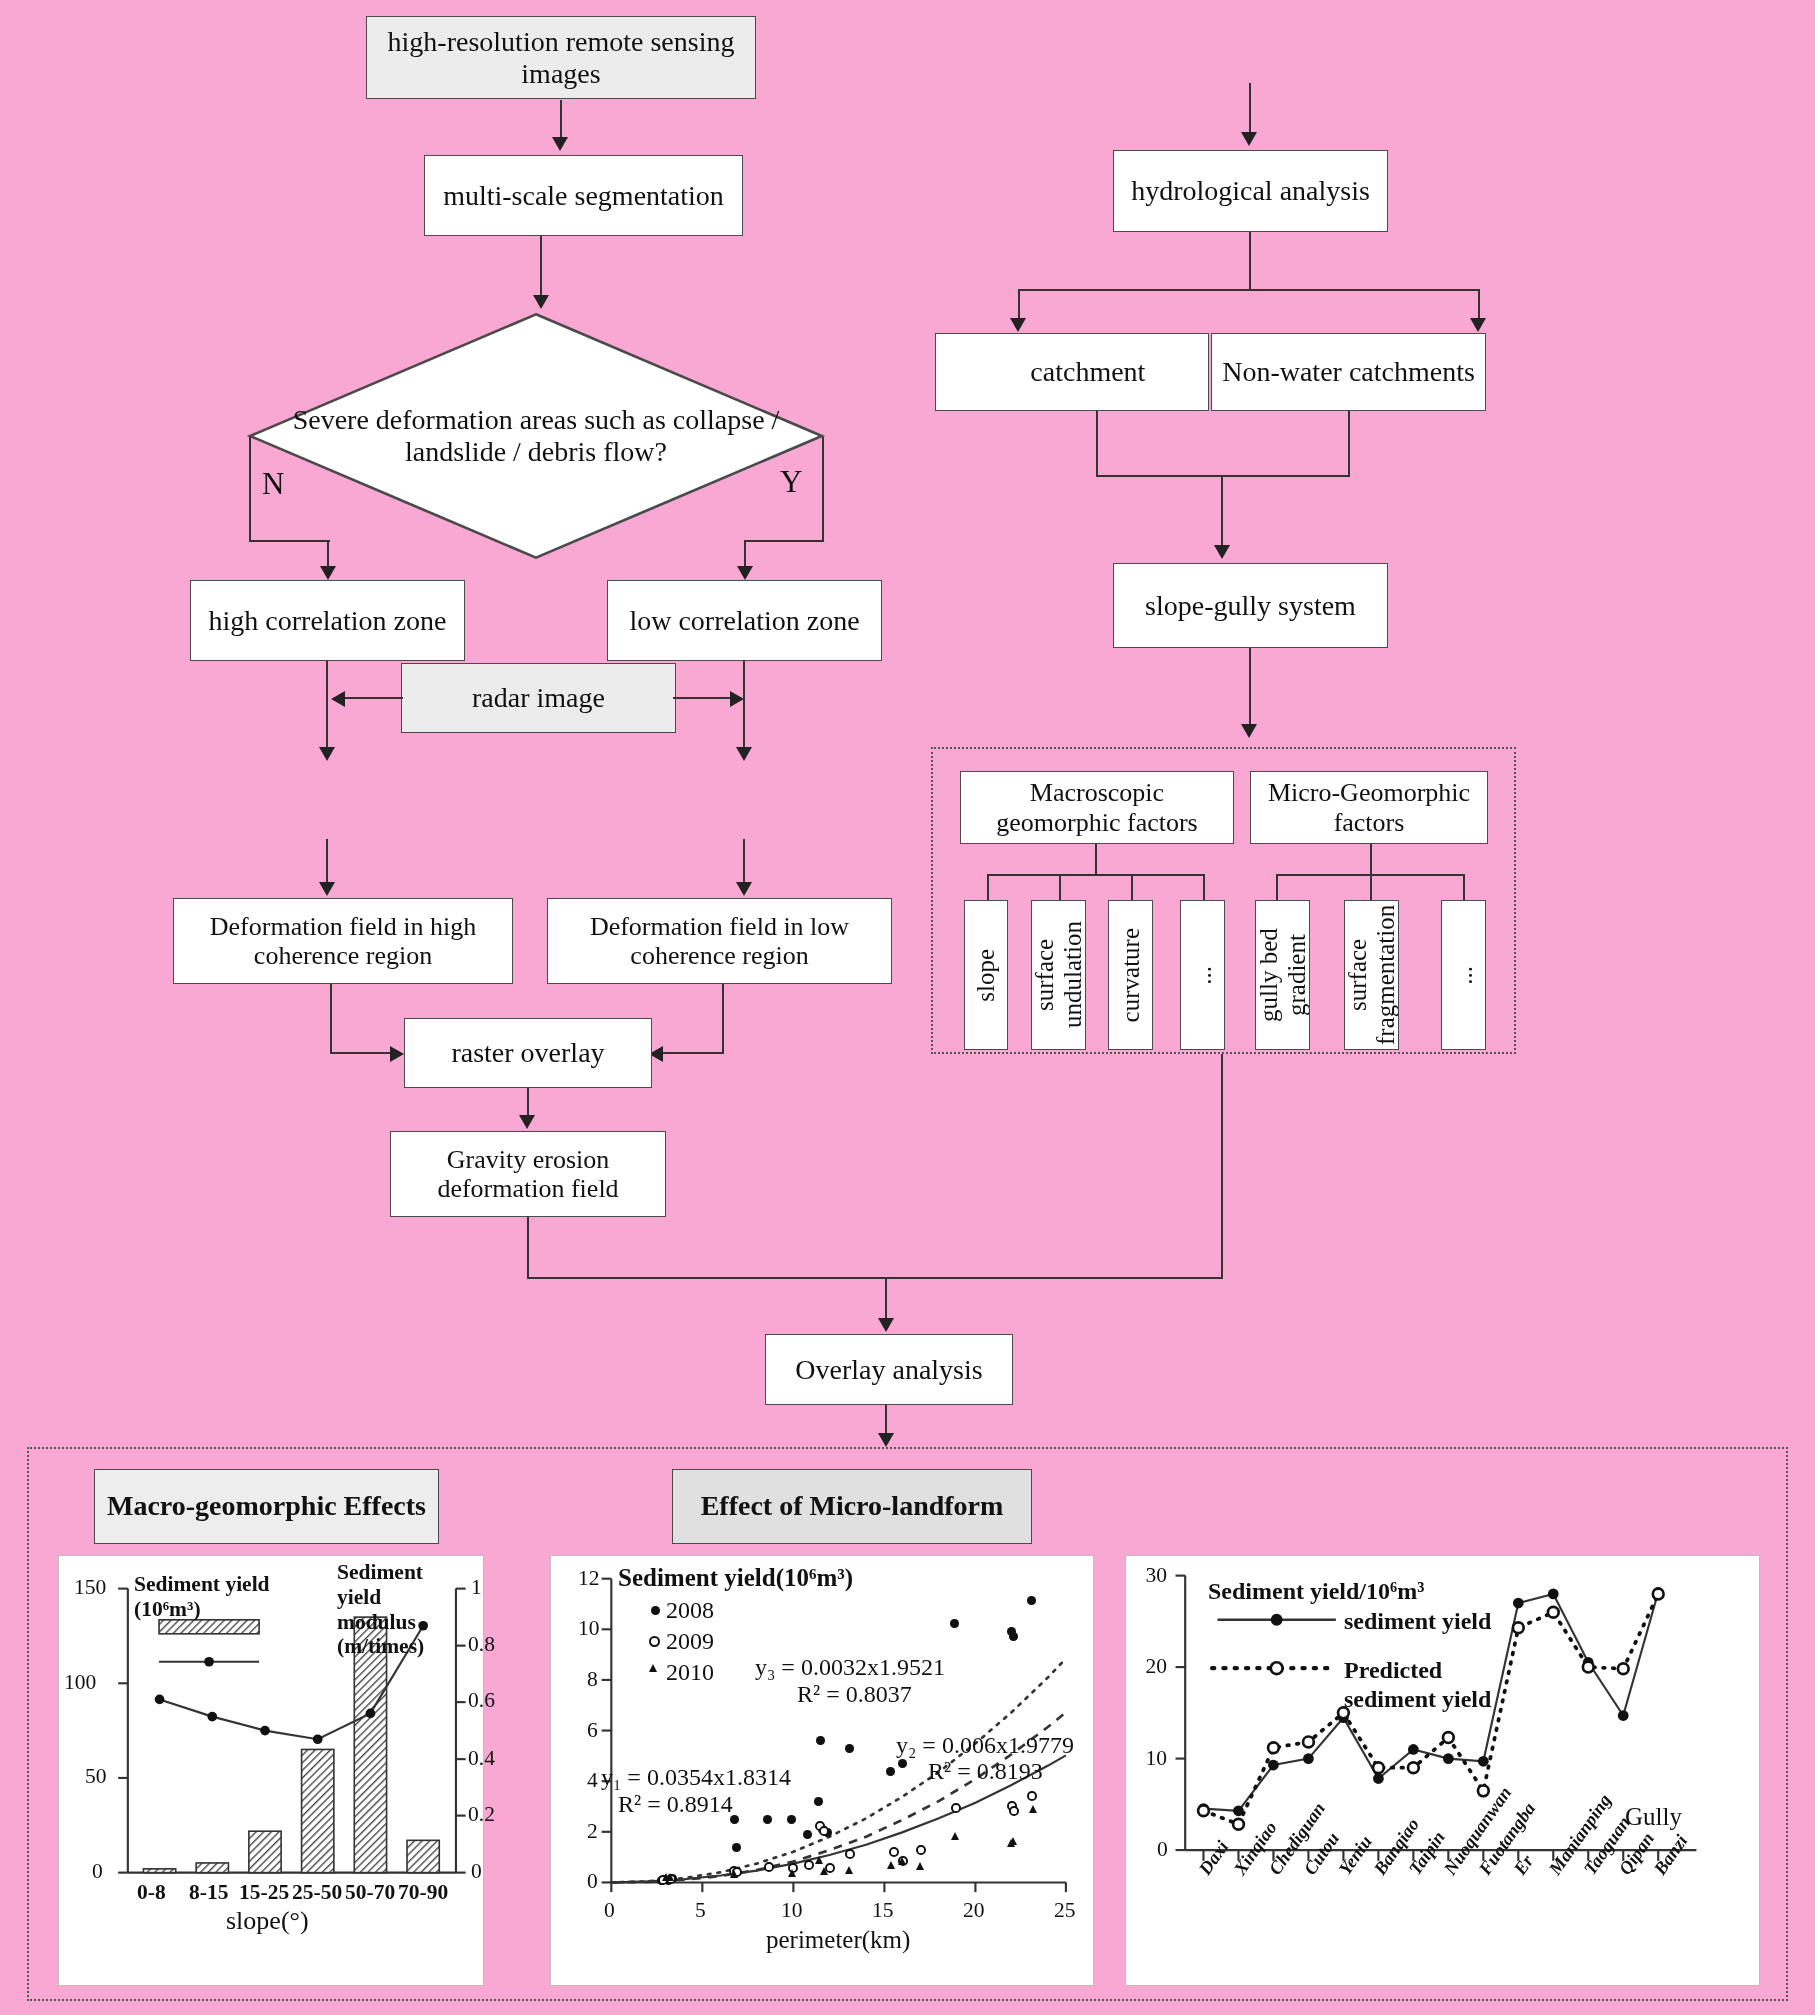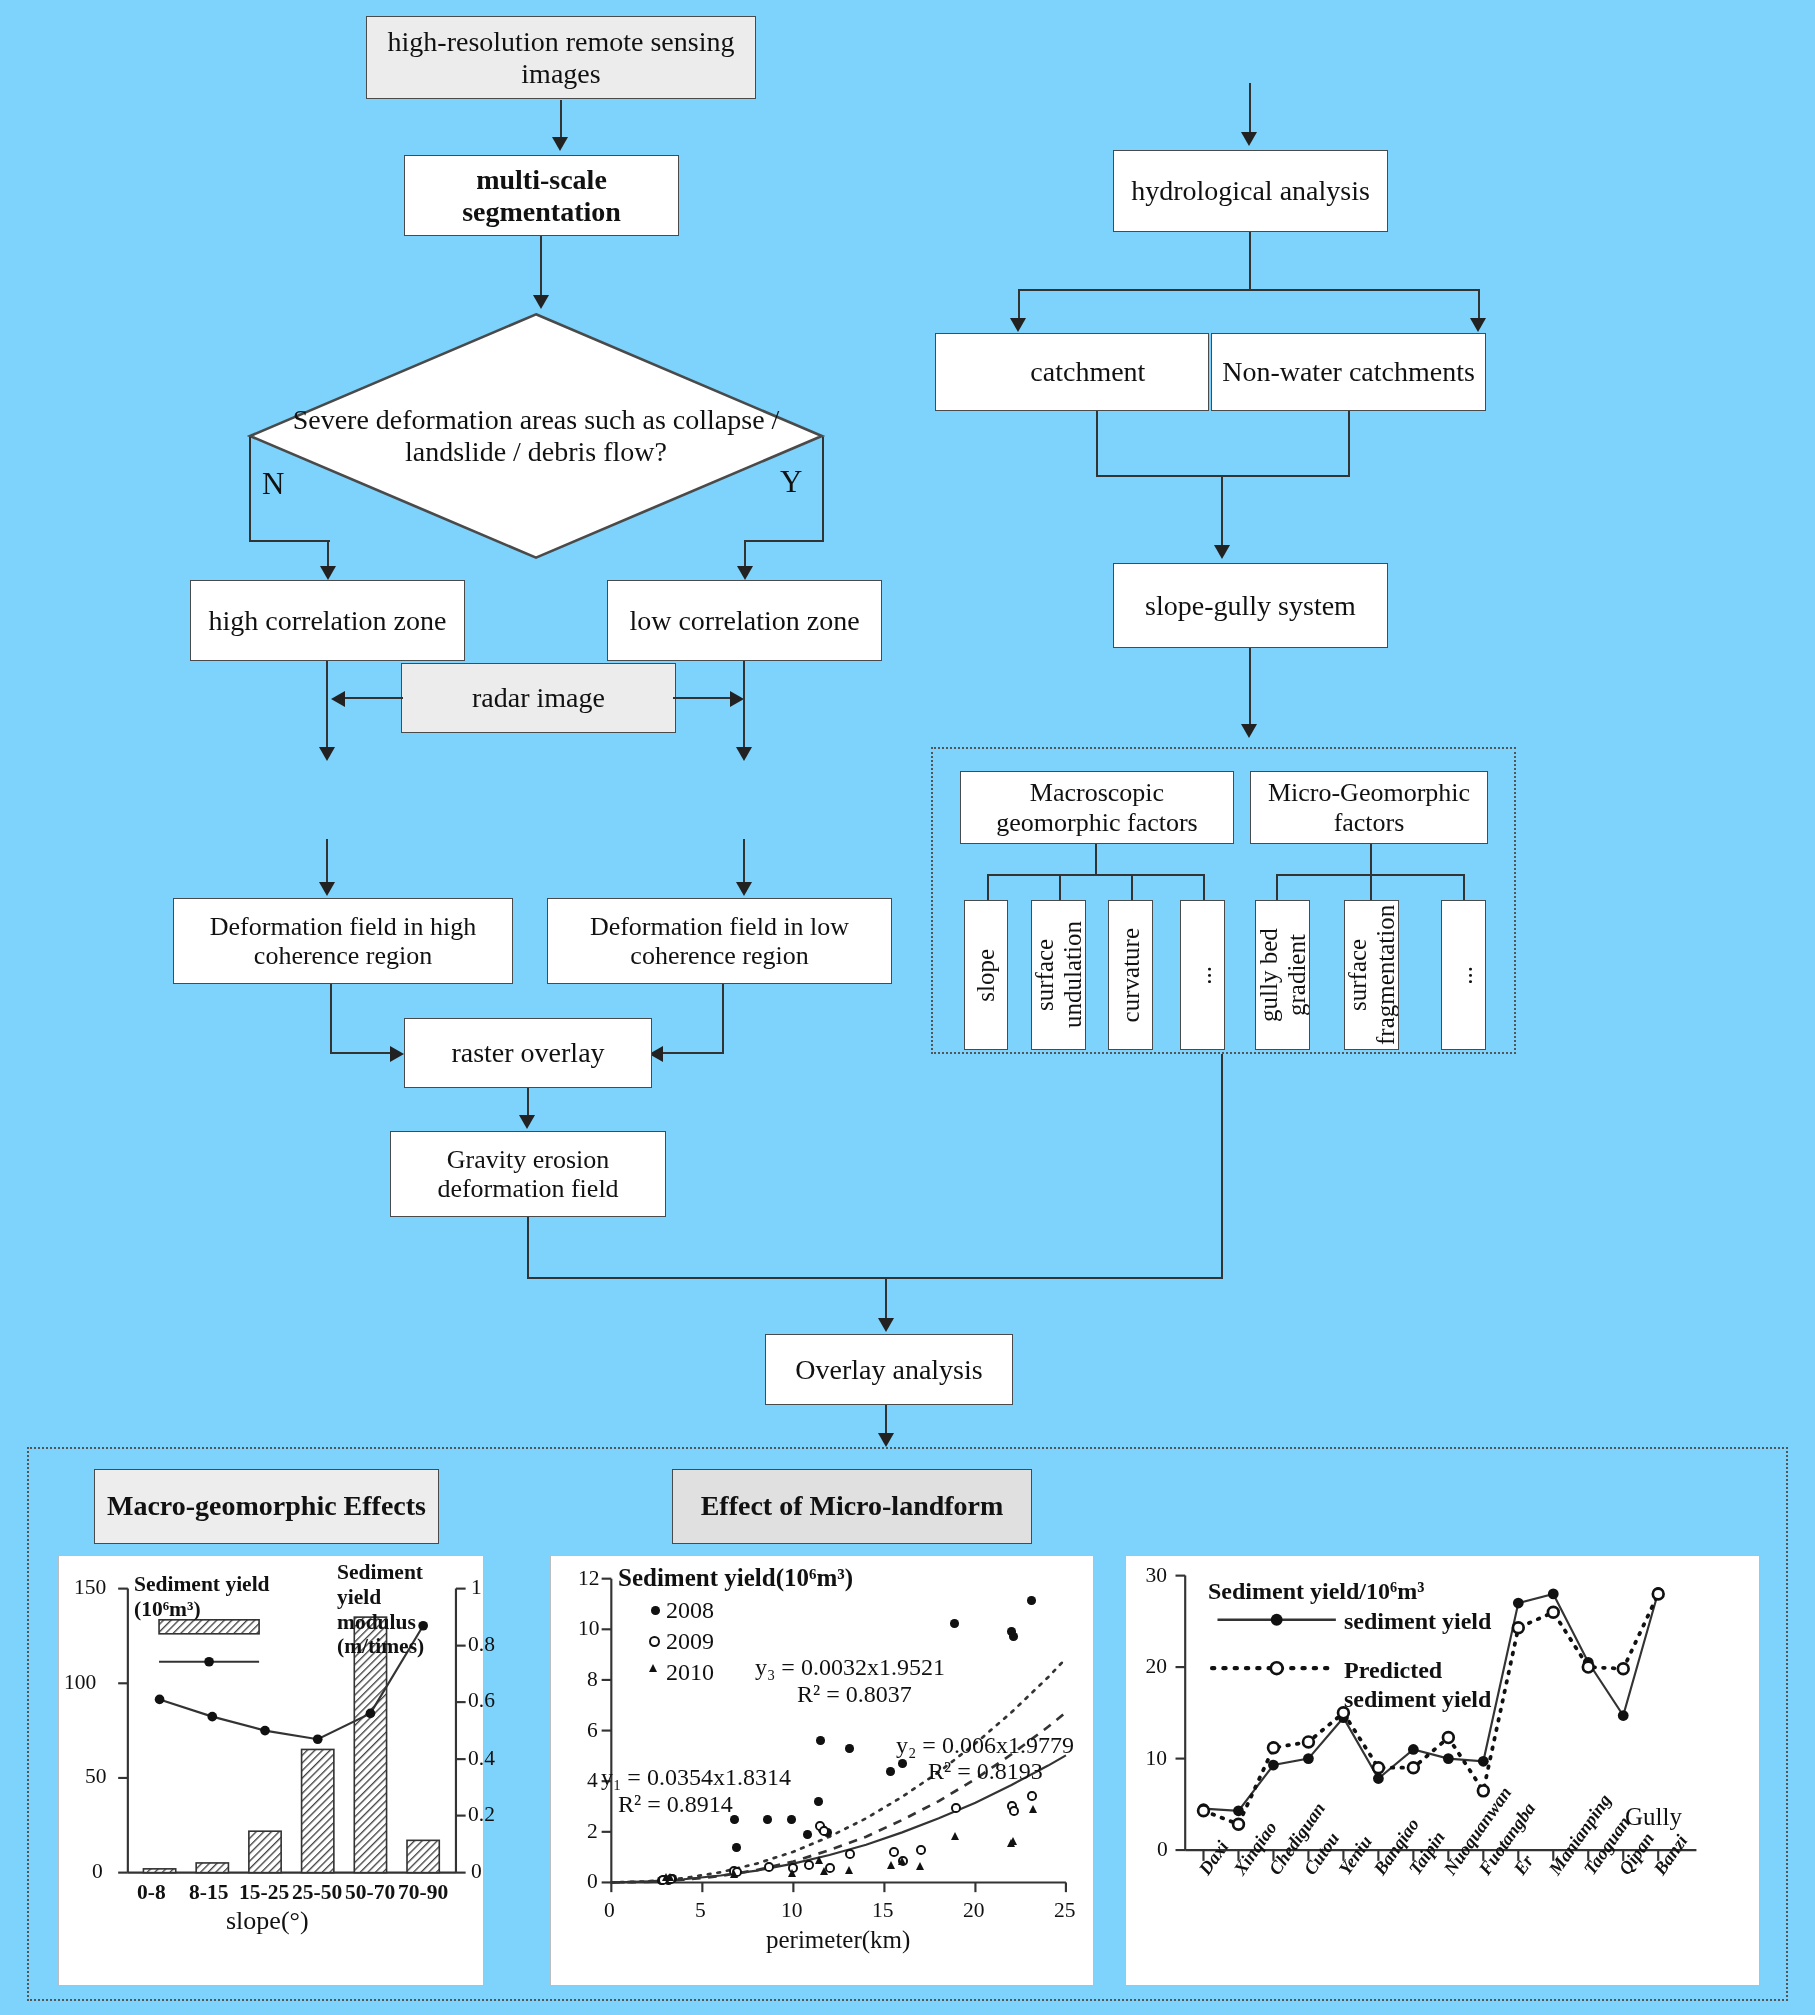--- a/index.html
+++ b/index.html
@@ -1,17 +1,17 @@
 <!DOCTYPE html>
 <html style="font-size:8.6px"><head>
 <meta charset="utf-8">
 <style>
   html,body{margin:0;padding:0;background:#fff;}
   body{font-family:"Liberation Serif", serif;color:#111;}
-  #root{position:relative;width:1815px;height:2015px;background:#7dd3fc;overflow:hidden;}
+  #root{position:relative;width:1815px;height:2015px;background:#f9a8d4;overflow:hidden;}
 
   .node{position:absolute;box-sizing:border-box;border:1.6px solid #4a4a4a;background:#fff;
         display:flex;align-items:center;justify-content:center;text-align:center;
         line-height:1.12;font-size:28px;padding:2.2px 4.3px;}
   .node.shaded{background:#ececec;}
   .node.small{font-size:26px;}
 
   
   .vnode{position:absolute;box-sizing:border-box;border:1.6px solid #4a4a4a;background:#fff;
          display:flex;align-items:center;justify-content:center;overflow:hidden;}
@@ -53,21 +53,21 @@
 </style>
 </head>
 <body>
 
 <div id="root">
 
   <div class="node shaded" style="left:366px;top:16px;width:390px;height:83px;">high-resolution remote sensing images</div>
   <div class="ln vln" style="left:560px;top:100px;height:43px;"></div>
   <div class="arw down" style="left:552px;top:137px;"></div>
 
-  <div class="node" style="left:404px;top:155px;width:275px;height:81px;font-weight:bold;">multi-scale segmentation</div>
+  <div class="node" style="left:424px;top:155px;width:319px;height:81px;">multi-scale segmentation</div>
   <div class="ln vln" style="left:540px;top:236px;height:65px;"></div>
   <div class="arw down" style="left:533px;top:295px;"></div>
 
   <div class="diamond" style="left:248px;top:312px;width:576px;height:248px;">
     <svg class="ov" width="576" height="248" viewBox="0 0 1070 460">
       <polygon points="535,4 1066,230 535,456 4,230" fill="#fff" stroke="#4a4a4a" stroke-width="5"></polygon>
     </svg>
     <div class="dtext">Severe deformation areas such as collapse / landslide / debris flow?</div>
   </div>
   <div class="lbl" style="left:262px;top:466px;">N</div>

